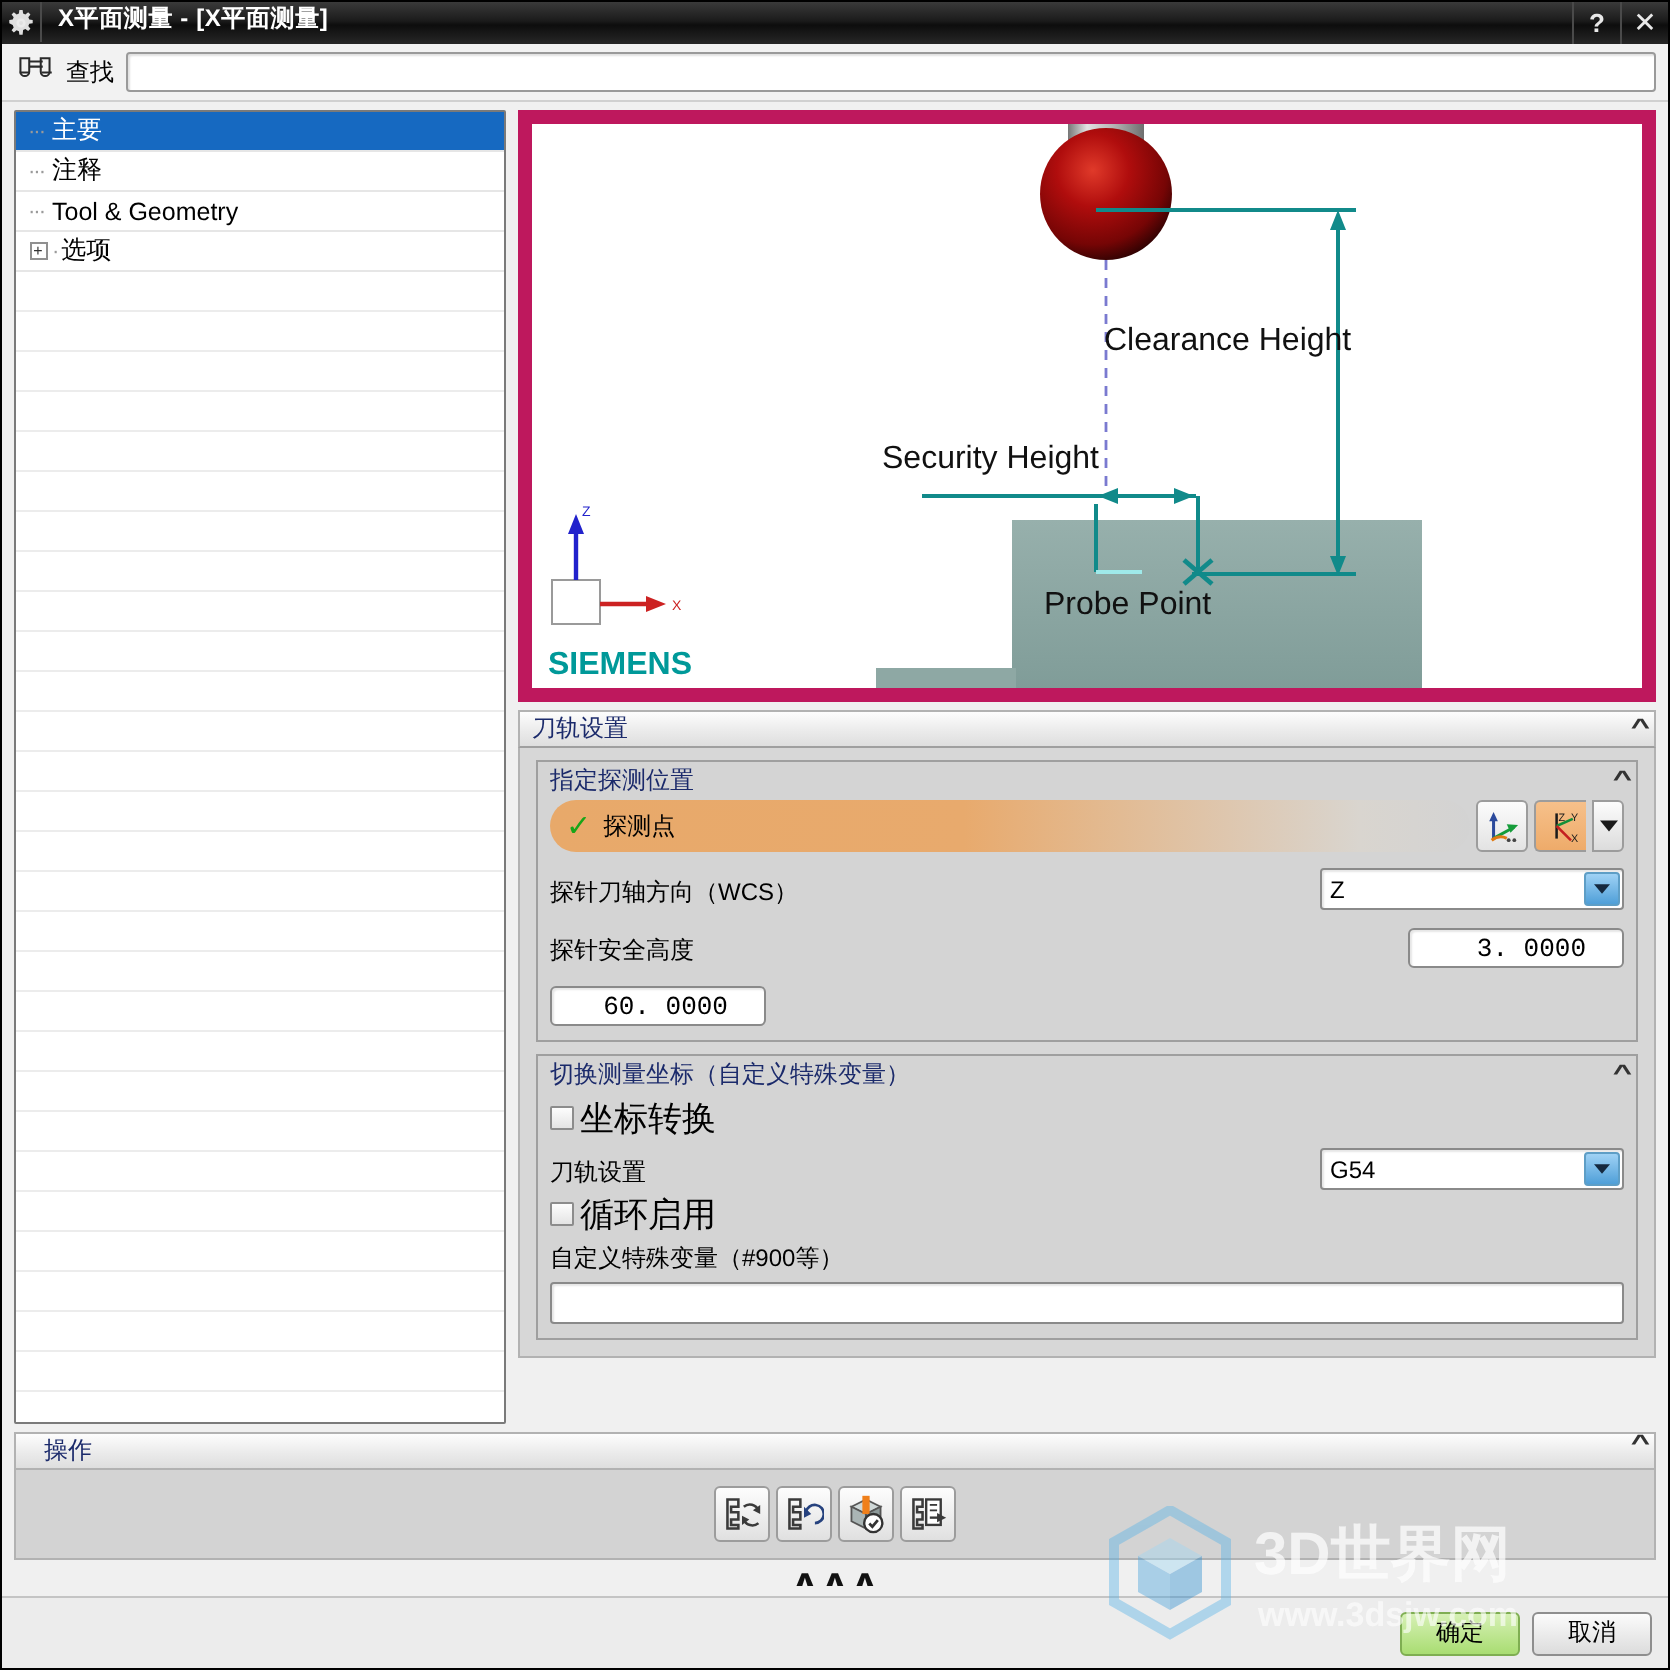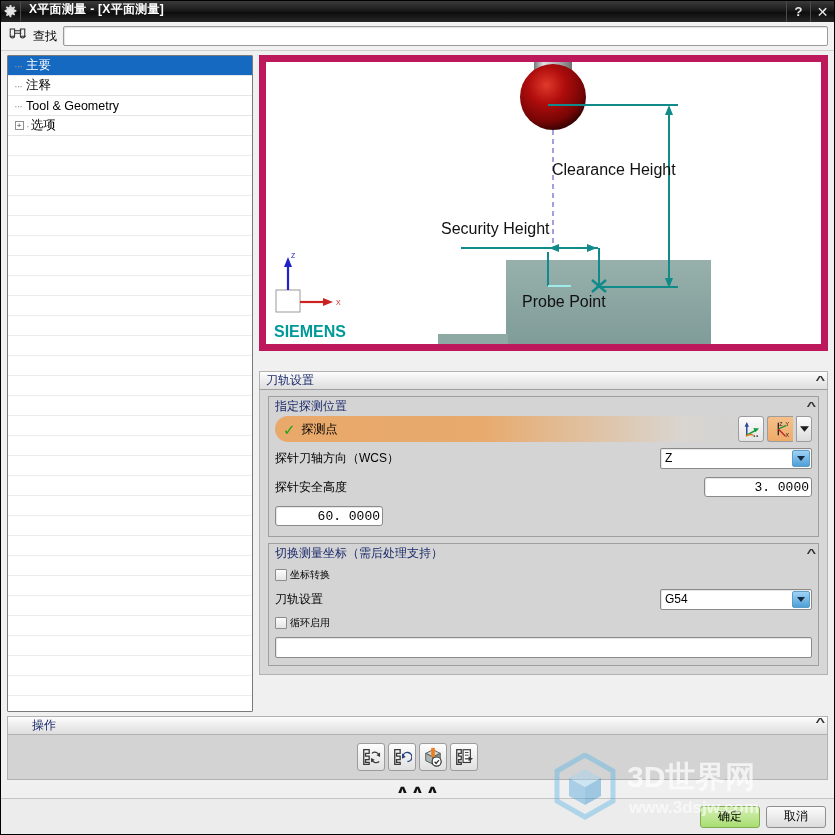--- a/index.html
+++ b/index.html
@@ -145,21 +145,21 @@
     flex: 0 0 296px;
     border: 7px solid #be185d;
     background: #fff;
     position: relative;
     overflow: hidden;
   }
   .graphic-box svg { display: block; }
 
   
   .grp {
-    margin-top: 20px;
+    margin-top: 4px;
     background: #d7d7d7;
   }
   .grp-head {
     height: 19px;
     display: flex; align-items: center;
     background: linear-gradient(to bottom,#fdfdfd 0%, #ebebeb 55%, #dedede 100%);
     border: 1px solid #b2b2b2;
     border-bottom: 1px solid #9f9f9f;
     padding: 0 4px 0 6px;
     font-size: 12px;
@@ -221,21 +221,21 @@
     border-radius: 3px 0 0 3px;
     border-right: none;
   }
   .icon-btn.csys-drop {
     width: 16px;
     border-radius: 0 3px 3px 0;
     background: linear-gradient(to bottom,#fcfcfc,#dcdcdc);
   }
 
   .field-row {
-    display: flex; align-items: center;
+    display: flex; align-items: flex-end;
     height: 26px;
     margin-top: 3px;
     font-size: 12px; color: #000;
   }
   .field-label { flex: 1 1 auto; white-space: nowrap; }
   .combo {
     width: 152px; height: 21px;
     border: 1px solid #8a8a8a;
     background: #fff;
     display: flex; align-items: center;
@@ -253,31 +253,31 @@
     border-radius: 2px;
     display: flex; align-items: center; justify-content: center;
     color: #14263a; font-size: 8px;
   }
   .numbox {
     width: 108px; height: 20px;
     border: 1px solid #8a8a8a;
     background: #fff;
     border-radius: 3px;
     display: flex; align-items: center; justify-content: flex-end;
-    padding-right: 2px;
+    padding-right: 18px;
     font-size: 13px;
     font-family: "Liberation Mono","DejaVu Sans Mono", monospace;
     overflow: hidden;
     box-shadow: inset 1px 1px 1px rgba(0,0,0,.10);
     white-space: nowrap;
   }
   .cb-row {
     display: flex; align-items: center;
     height: 24px;
-    font-size: 10px;
+    font-size: 17px;
   }
   .cbox {
     width: 12px; height: 12px;
     border: 1px solid #8c8c8c;
     background: linear-gradient(to bottom,#fdfdfd,#e4e4e4);
     margin-right: 3px;
     flex: 0 0 auto;
     border-radius: 1px;
   }
   .text-input {
@@ -294,21 +294,21 @@
   
   .ops {
     flex: 0 0 auto;
     margin: 0 6px;
   }
   .ops-head {
     height: 19px;
     display: flex; align-items: flex-start; justify-content: space-between;
     background: linear-gradient(to bottom,#fdfdfd 0%, #ebebeb 55%, #dedede 100%);
     border: 1px solid #b2b2b2;
-    padding: 0 4px 0 24px;
+    padding: 0 4px 0 14px;
     font-size: 12px; color: #1b2a6b;
   }
   .ops-body {
     height: 45px;
     border: 1px solid #b2b2b2;
     border-top: none;
     background: #d3d3d3;
     display: flex; align-items: center; justify-content: center;
     gap: 3px;
     position: relative;
@@ -607,21 +607,21 @@
               <div class="field-row">
                 <div class="numbox">
                   <span>60. 0000</span>
                 </div>
               </div>
             </div>
           </div>
 
           <div class="sub" style="margin-top:6px;">
             <div class="sub-head">
-              <span>切换测量坐标（需后处理支持）</span>
+              <span>切换测量坐标（自定义特殊变量）</span>
               <span class="chev">^</span>
             </div>
             <div class="sub-body">
 
               <div class="cb-row">
                 <span class="cbox"></span>
                 <span>坐标转换</span>
               </div>
 
               <div class="field-row" style="height:24px;margin-top:0;">
@@ -634,20 +634,21 @@
                       </svg>
                   </span>
                 </div>
               </div>
 
               <div class="cb-row">
                 <span class="cbox"></span>
                 <span>循环启用</span>
               </div>
 
+              <div class="plain-label">自定义特殊变量（#900等）</div>
               <input class="text-input" type="text" value="" placeholder="" style="">
             </div>
           </div>
 
         </div>
       </div>
     </div>
   </div>
 
   <div class="ops">

